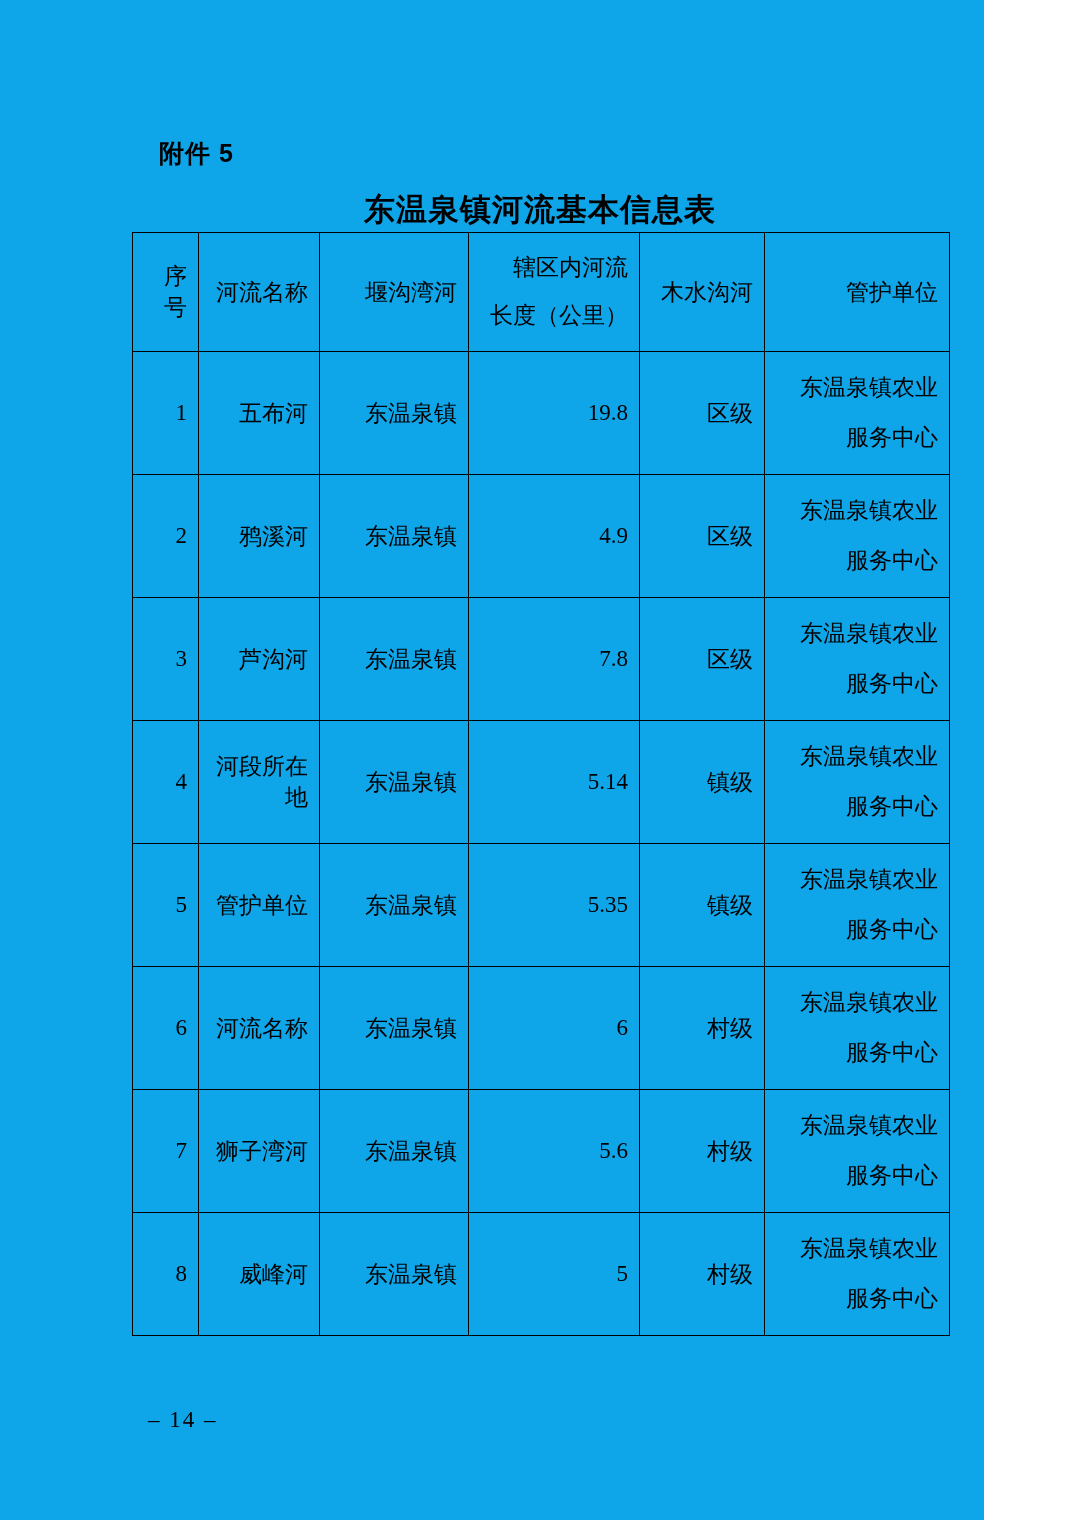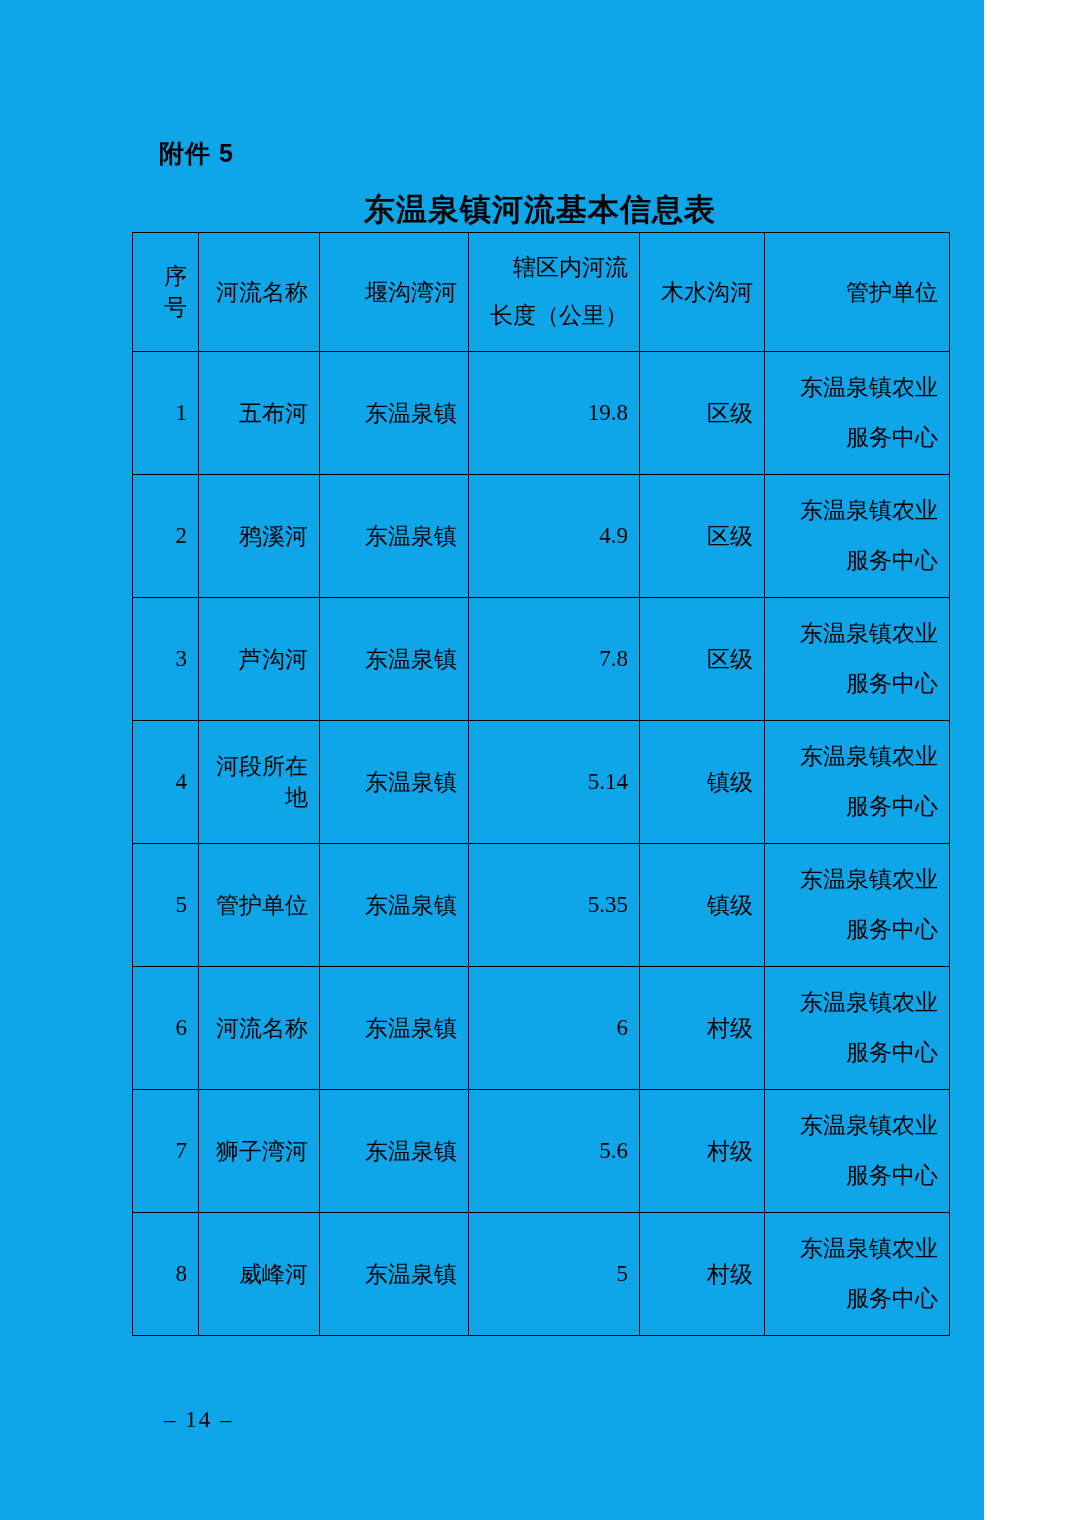--- a/index.html
+++ b/index.html
@@ -42,21 +42,21 @@
     font-weight: normal;
     font-size: 23px;
     padding: 11px;
     overflow: hidden;
   }
   table.rivers tr { height: 104px; }
   td.num { font-size: 25px; font-family: "Liberation Serif", "DejaVu Serif", serif; }
   .two-line .line { display: block; line-height: 50px; }
   th.two-line .line { line-height: 48px; }
   .page-number {
-    position: absolute; left: 164px; top: 1407px;
+    position: absolute; left: 148px; top: 1407px;
     font-size: 23px;
     letter-spacing: 2px;
   }
 </style>
 </head>
 <body>
 
 <div class="page">
 
   <div class="attachment">附件 5</div>

